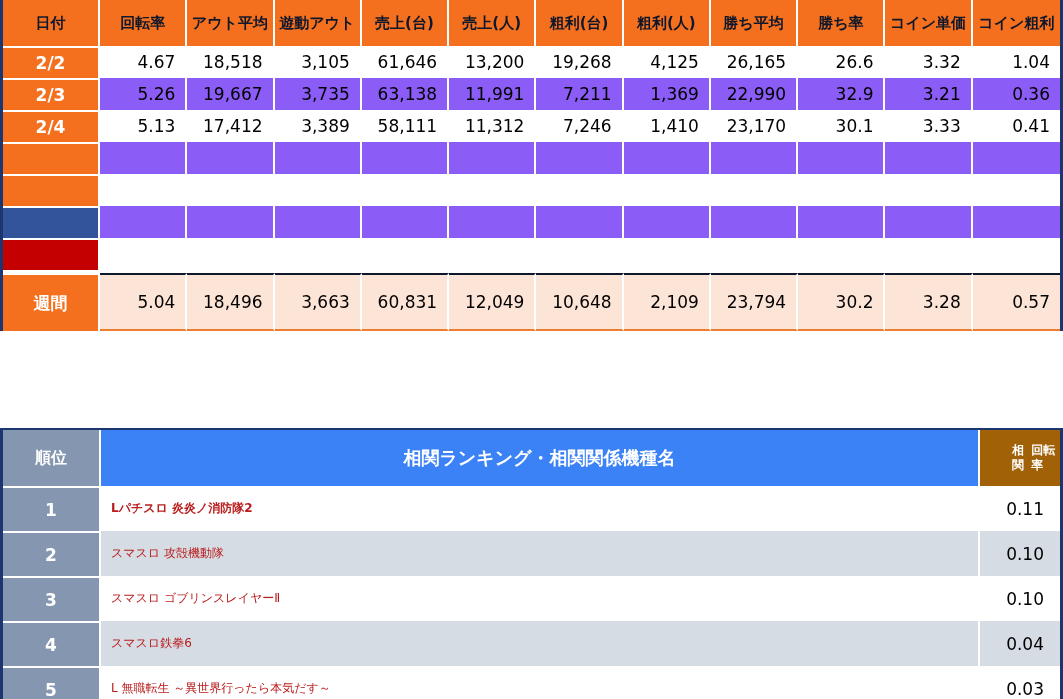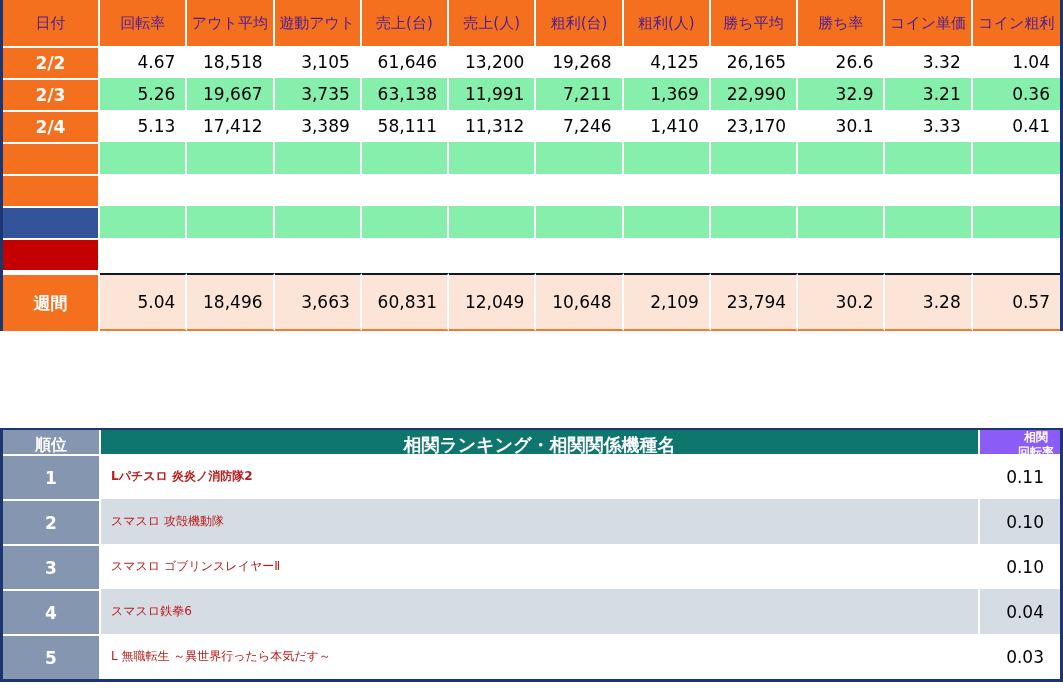--- a/index.html
+++ b/index.html
@@ -17,72 +17,72 @@
   }
   .r { display:grid; grid-template-columns:97px repeat(11,1fr); }
   .r.hdr  { height:46px; }
   .r.body { height:32px; }
   .r.weekly { height:58px; margin-top:3px; }
 
   .c { display:flex; align-items:center; overflow:hidden; }
 
   
   .hc {
-    background:#F4701E; color:#4c1d95; font-weight:normal; font-size:15px;
+    background:#F4701E; color:#0f172a; font-weight:bold; font-size:15px;
     justify-content:center; border-right:2px solid #ffffff; text-align:center;
   }
   .hc:last-child { border-right:none; }
 
   
   .lbl {
     background:#F4701E; color:#ffffff; font-weight:bold; font-size:17px;
     justify-content:center; border-top:2px solid #ffffff; border-right:2px solid #ffffff;
   }
   .lbl-blue { background:#33549B; }
   .lbl-red  { background:#C40000; }
 
   
   .num {
     justify-content:flex-end; padding-right:10px; font-size:17px; color:#000000;
     border-right:2px solid #ffffff; background:#ffffff;
   }
   .num:last-child { border-right:none; }
-  .pink .num { background:#86efac;padding-left:35px; }
+  .pink .num { background:#8b5cf6;padding-left:35px; }
   .white .num { background:#ffffff; }
 
   .weekly .num {
     background:#FCE4D6;
     border-top:2px solid #0f172a; border-bottom:2px solid #ED7D31;
   }
 
   
   .t2 {
     position:absolute; top:428px; left:0; width:1063px;
     border-left:3px solid #1C3770; border-right:3px solid #1C3770;
     border-top:2px solid #1C3770; border-bottom:3px solid #1C3770;
   }
   .r2 { display:grid; grid-template-columns:98px 1fr 82px; }
-  .r2.hdr2  { height:24px; }
+  .r2.hdr2  { height:56px; }
   .r2.body2 { height:45px; }
 
   .rk-h, .rk {
     background:#8496B0; color:#ffffff; font-weight:bold;
     display:flex; align-items:center; justify-content:center;
     border-right:2px solid #ffffff;
   }
   .rk-h { font-size:16px; }
   .rk   { font-size:17px; border-top:2px solid #ffffff; }
 
   .ttl-h {
-    background:#0f766e; color:#ffffff; font-weight:bold; font-size:18px;
+    background:#3b82f6; color:#ffffff; font-weight:bold; font-size:18px;
     display:flex; align-items:center; justify-content:center;
   }
   .val-h {
-    background:#8b5cf6; color:#ffffff; font-weight:bold; font-size:12px;
-    display:flex; flex-direction:column; align-items:center; justify-content:center;
+    background:#a16207; color:#ffffff; font-weight:bold; font-size:12px;
+    display:flex; flex-direction:row; align-items:center; justify-content:center;
     line-height:1.25; border-left:2px solid #ffffff;padding-left:32px;
   }
 
   .nm {
     display:flex; align-items:center; padding-left:10px; font-size:12px; color:#b91c1c;
     background:#ffffff;
   }
   .vl {
     display:flex; align-items:center; justify-content:flex-end; padding-right:16px;
     font-size:17px; color:#000000; background:#ffffff; border-left:2px solid #ffffff;

